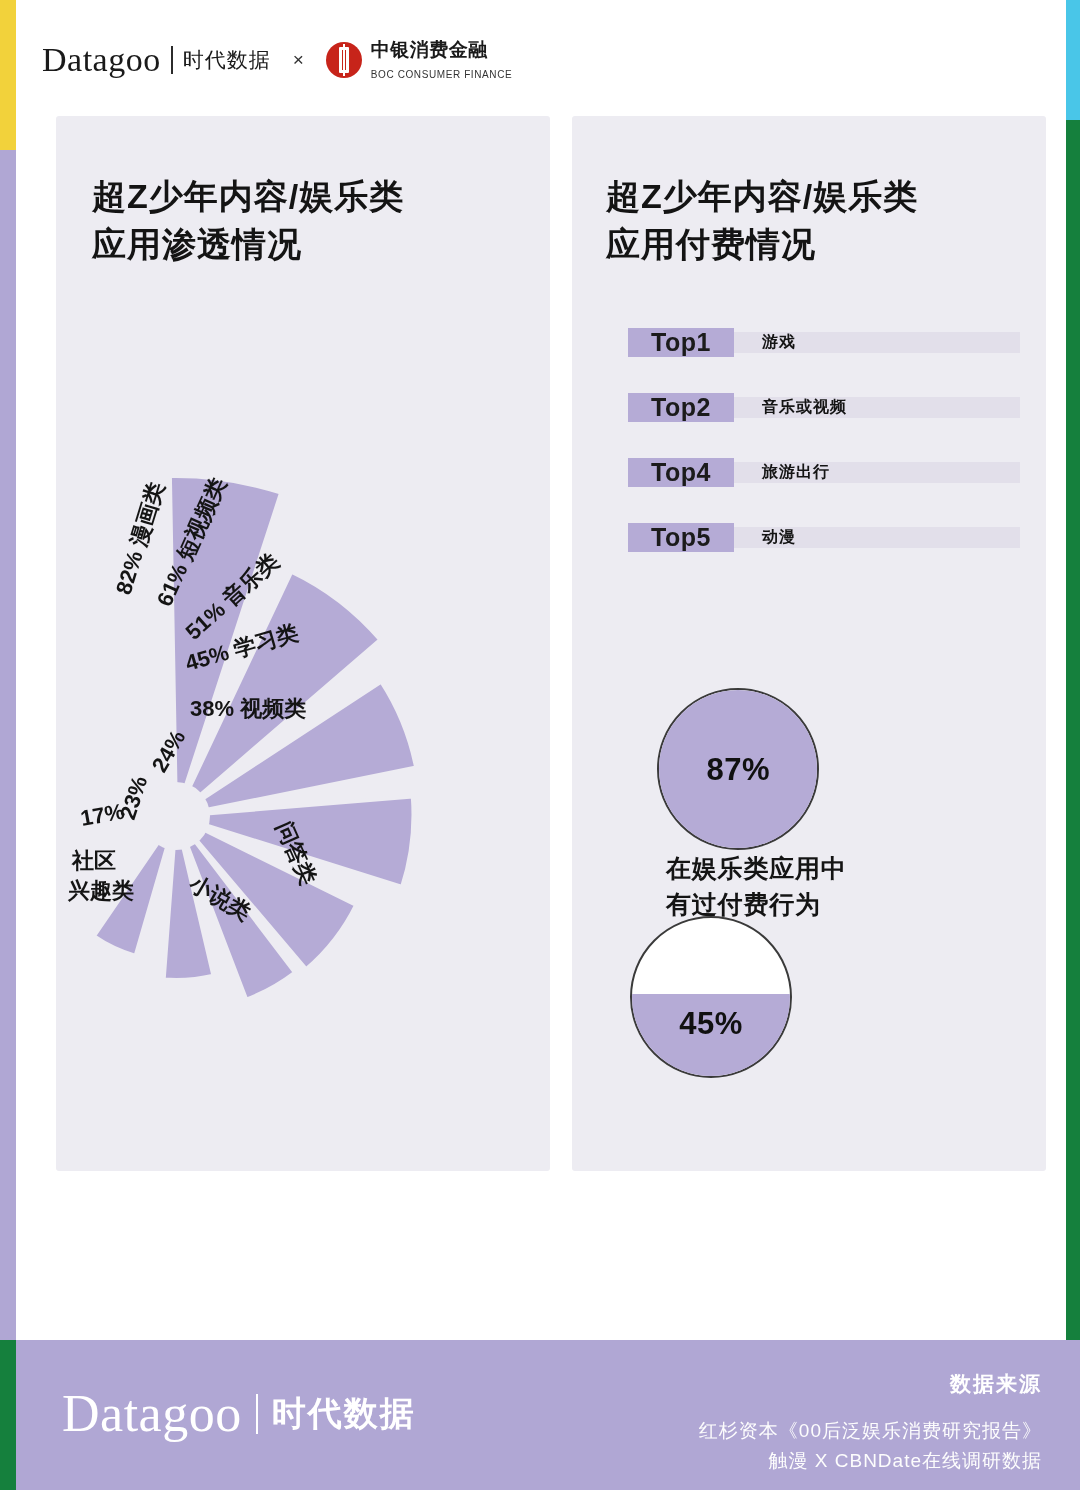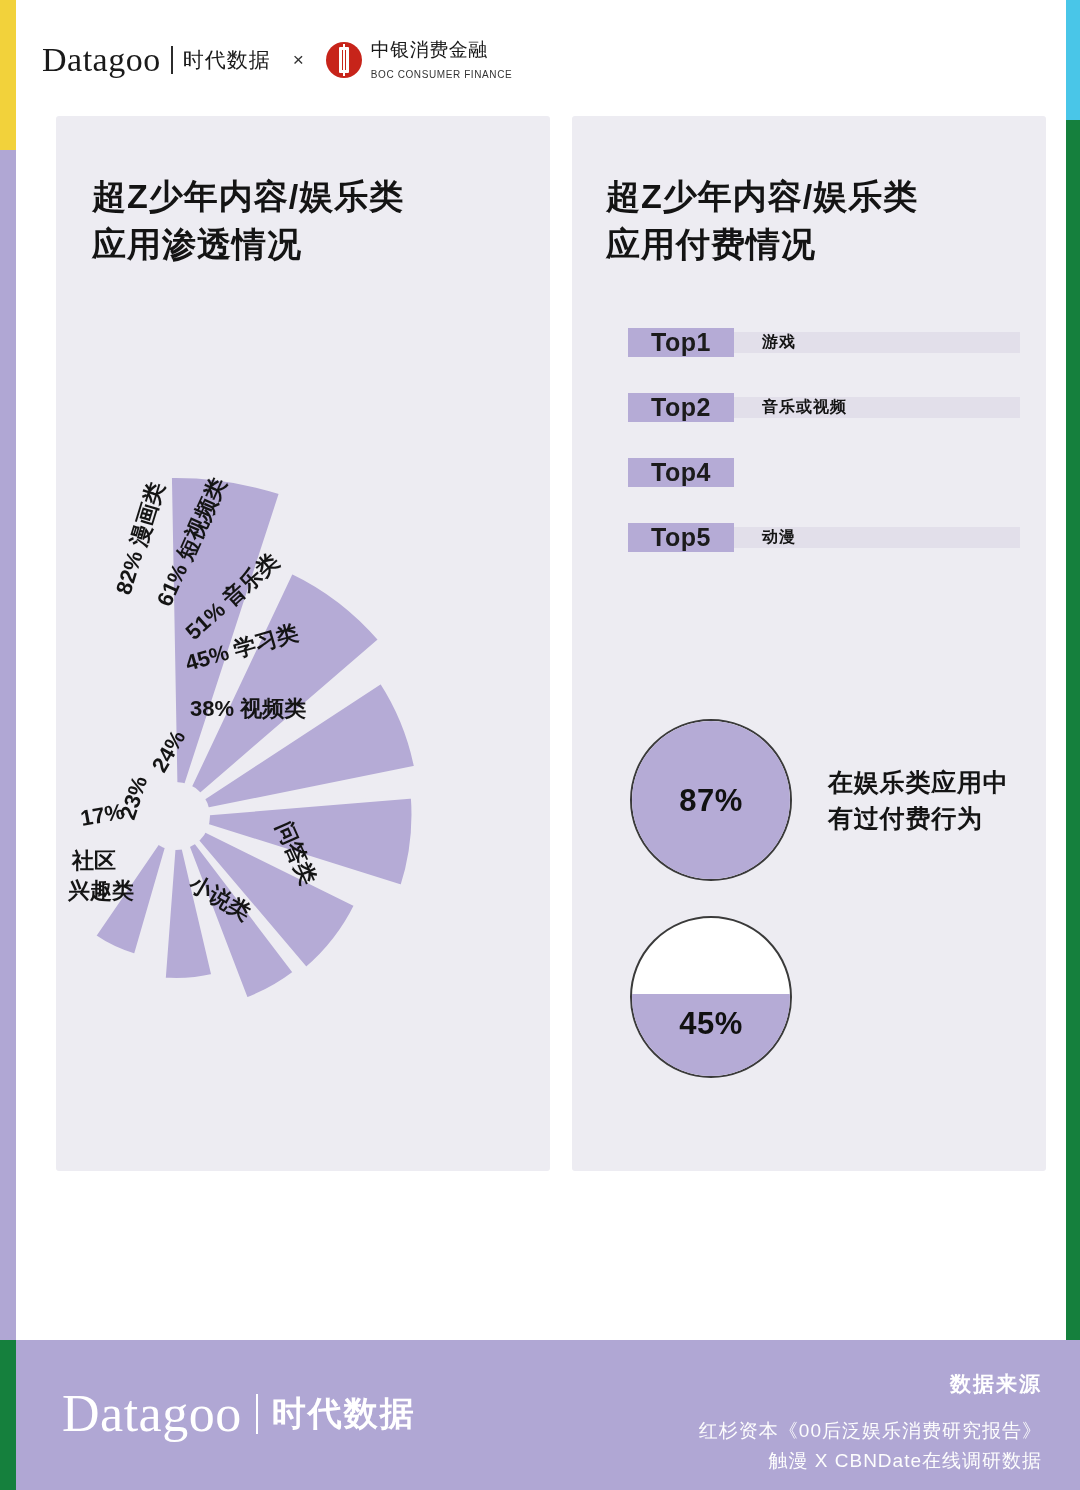--- a/index.html
+++ b/index.html
@@ -95,21 +95,21 @@
   .boc-logo:after {
     content: "";
     position: absolute;
     left: 17px; top: 2px;
     width: 2px; height: 32px;
     background: #ffffff;
   }
   .boc-text-cn {
     font-size: 19px;
     color: #1a1a1a;
-    font-weight: 400;
+    font-weight: 700;
     letter-spacing: .5px;
     line-height: 1.05;
   }
   .boc-text-en {
     font-size: 10px;
     color: #333;
     letter-spacing: .6px;
     margin-top: 10px;
   }
 
@@ -179,21 +179,21 @@
     padding-left: 28px;
     letter-spacing: 1px;
   }
 
   
   .circlerow {
     position: absolute;
     display: flex;
     align-items: center;
   }
-  .circlerow-1 { left: 58px; top: 603px; }
+  .circlerow-1 { left: 58px; top: 572px; flex-direction: column; }
   .circlerow-2 { left: 58px; top: 800px; }
   .circle {
     position: relative;
     width: 158px; height: 158px;
     border-radius: 50%;
     border: 2px solid #3a3a3a;
     overflow: hidden;
     background: #ffffff;
     flex: none;
   }
@@ -354,20 +354,21 @@
         <div class="toprow">
           <div class="toprank">Top1</div>
           <div class="topname">游戏</div>
         </div>
         <div class="toprow">
           <div class="toprank">Top2</div>
           <div class="topname">音乐或视频</div>
         </div>
         <div class="toprow">
           <div class="toprank">Top4</div>
+          <div class="topname">旅游出行</div>
         </div>
         <div class="toprow">
           <div class="toprank">Top5</div>
           <div class="topname">动漫</div>
         </div>
       </div>
 
       <div class="circlerow circlerow-1">
         <div class="circle circle-1">
           <div class="fill"></div>

